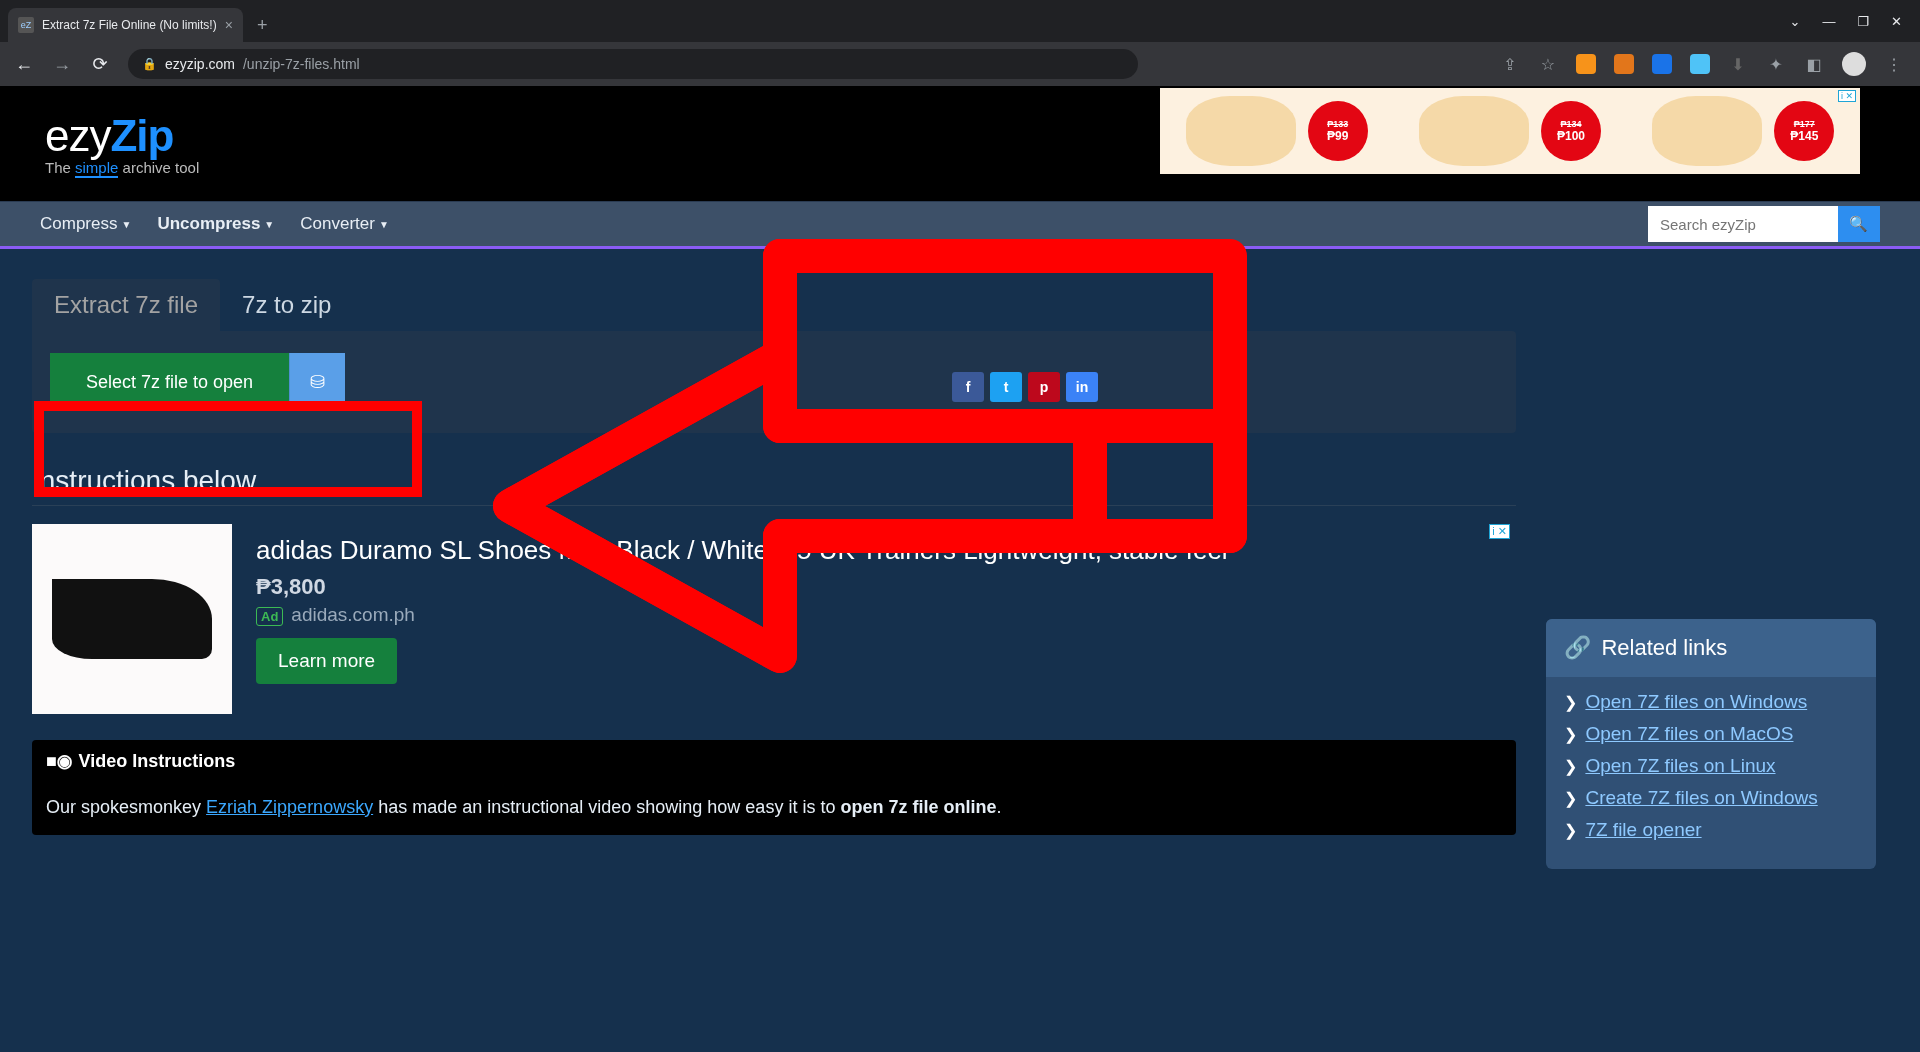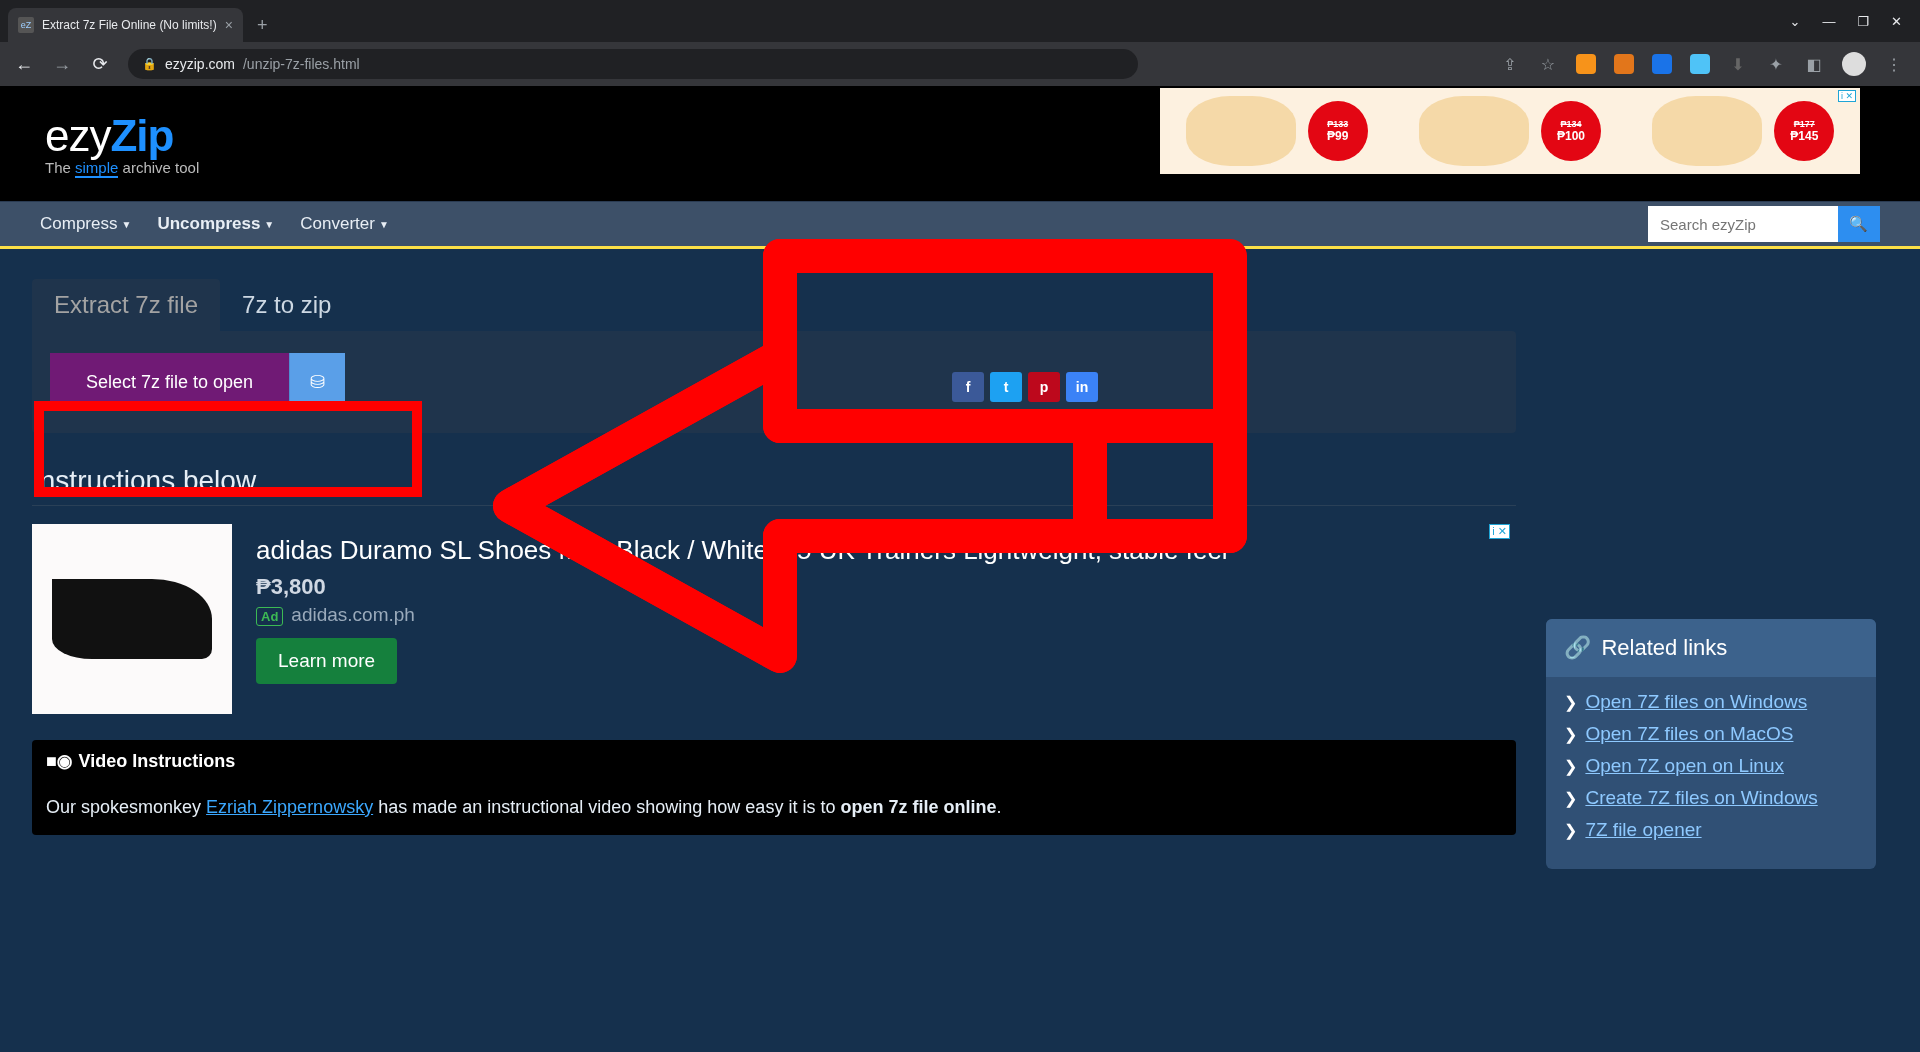--- a/index.html
+++ b/index.html
@@ -37,21 +37,21 @@
 .logo-tag { color: #bbb; font-size: 15px; margin-top: -2px; }
 .logo-tag .simple { color: #1e90ff; border-bottom: 2px solid #1e90ff; }
 
 .banner-ad { position: absolute; right: 60px; top: 2px; width: 700px; height: 86px; background: #fdf1e0; display: flex; align-items: center; justify-content: space-around; overflow: hidden; }
 .ad-info { position: absolute; right: 4px; top: 2px; font-size: 9px; color: #1fa5d6; background: #fff; padding: 0 2px; border: 1px solid #1fa5d6; }
 .price-circle { width: 60px; height: 60px; border-radius: 50%; background: #e30613; color: #fff; display: flex; flex-direction: column; align-items: center; justify-content: center; font-weight: bold; }
 .price-small { font-size: 9px; text-decoration: line-through; }
 .price-big { font-size: 12px; }
 .food { width: 110px; height: 70px; background: #f5d9a8; border-radius: 40%; }
 
-.menubar { background: #3d5068; height: 48px; display: flex; align-items: center; padding: 0 40px; border-top: 1px solid #2a3b52; border-bottom: 3px solid #fde047; }
+.menubar { background: #3d5068; height: 48px; display: flex; align-items: center; padding: 0 40px; border-top: 1px solid #2a3b52; border-bottom: 3px solid #8b5cf6; }
 .menu-item { color: #e8eef5; font-size: 17px; margin-right: 26px; cursor: pointer; display: flex; align-items: center; gap: 4px; }
 .menu-item.bold { font-weight: bold; }
 .caret { font-size: 10px; }
 .search-wrap { margin-left: auto; display: flex; }
 .search-input { width: 190px; height: 36px; border: none; padding: 0 12px; font-size: 15px; background: #fff; color: #333; }
 .search-btn { width: 42px; height: 36px; background: #2d8ef0; border: none; color: #fff; cursor: pointer; display: flex; align-items: center; justify-content: center; font-size: 15px; }
 
 .content { display: flex; padding: 30px 44px 0 32px; gap: 30px; }
 .main-col { flex: 1; min-width: 0; }
 .side-col { width: 330px; }
@@ -59,21 +59,21 @@
 .tabs { display: flex; }
 .tab-pane { padding: 12px 22px; font-size: 24px; color: #cdd8e3; cursor: pointer; font-weight: 300; }
 .tab-pane.active { background: #1f344c; color: #a3a3a3; border-radius: 4px 4px 0 0; }
 
 .socials { position: absolute; left: 952px; top: 286px; display: flex; gap: 6px; z-index: 5; }
 .social { width: 32px; height: 30px; border-radius: 3px; display: flex; align-items: center; justify-content: center; color: #fff; font-size: 14px; font-weight: bold; cursor: pointer; }
 .fb { background: #3b5998; } .tw { background: #1da1f2; } .pi { background: #bd081c; } .li { background: #3b82f6; }
 
 .upload-zone { background: #1f344c; padding: 22px 16px 22px 18px; border-radius: 0 4px 4px 4px; display: flex; gap: 0; margin-bottom: 0; position: relative; }
 .highlight-box { position: absolute; left: 34px; top: 315px; width: 388px; height: 96px; border: 10px solid #ff0000; z-index: 20; pointer-events: none; }
-.select-btn { background: #701a75; color: #fff; border: none; padding: 18px 36px; font-size: 18px; cursor: pointer; display: flex; align-items: center; }
+.select-btn { background: #15803d; color: #fff; border: none; padding: 18px 36px; font-size: 18px; cursor: pointer; display: flex; align-items: center; }
 .dropbox-btn { background: #5a9fe8; color: #fff; border: none; padding: 18px 20px; font-size: 18px; cursor: pointer; margin-left: 0; border-left: 1px solid rgba(0,0,0,0.1); }
 
 .instructions-head { font-size: 28px; color: #e6eef6; margin-top: 32px; font-weight: 400; padding-bottom: 8px; border-bottom: 1px solid #2a4057; }
 
 .inline-ad { margin-top: 18px; display: flex; gap: 24px; position: relative; }
 .ad-thumb { width: 200px; height: 190px; background: #fcfafa; display: flex; align-items: center; justify-content: center; }
 .shoe { width: 160px; height: 80px; background: #111; border-radius: 0 60px 10px 40px / 0 40px 10px 20px; position: relative; }
 .ad-body { flex: 1; padding-top: 10px; }
 .ad-title { font-size: 26px; color: #fff; font-weight: 500; line-height: 1.3; }
 .ad-price { font-size: 22px; color: #d0d8e3; font-weight: bold; margin-top: 6px; }
@@ -255,21 +255,21 @@
           <div class="rel-link">
               <span class="chev">❯</span>
               <a>Open 7Z files on Windows</a>
             </div>
           <div class="rel-link">
               <span class="chev">❯</span>
               <a>Open 7Z files on MacOS</a>
             </div>
           <div class="rel-link">
               <span class="chev">❯</span>
-              <a>Open 7Z open on Linux</a>
+              <a>Open 7Z files on Linux</a>
             </div>
           <div class="rel-link">
               <span class="chev">❯</span>
               <a>Create 7Z files on Windows</a>
             </div>
           <div class="rel-link">
               <span class="chev">❯</span>
               <a>7Z file opener</a>
             </div>
         </div>

